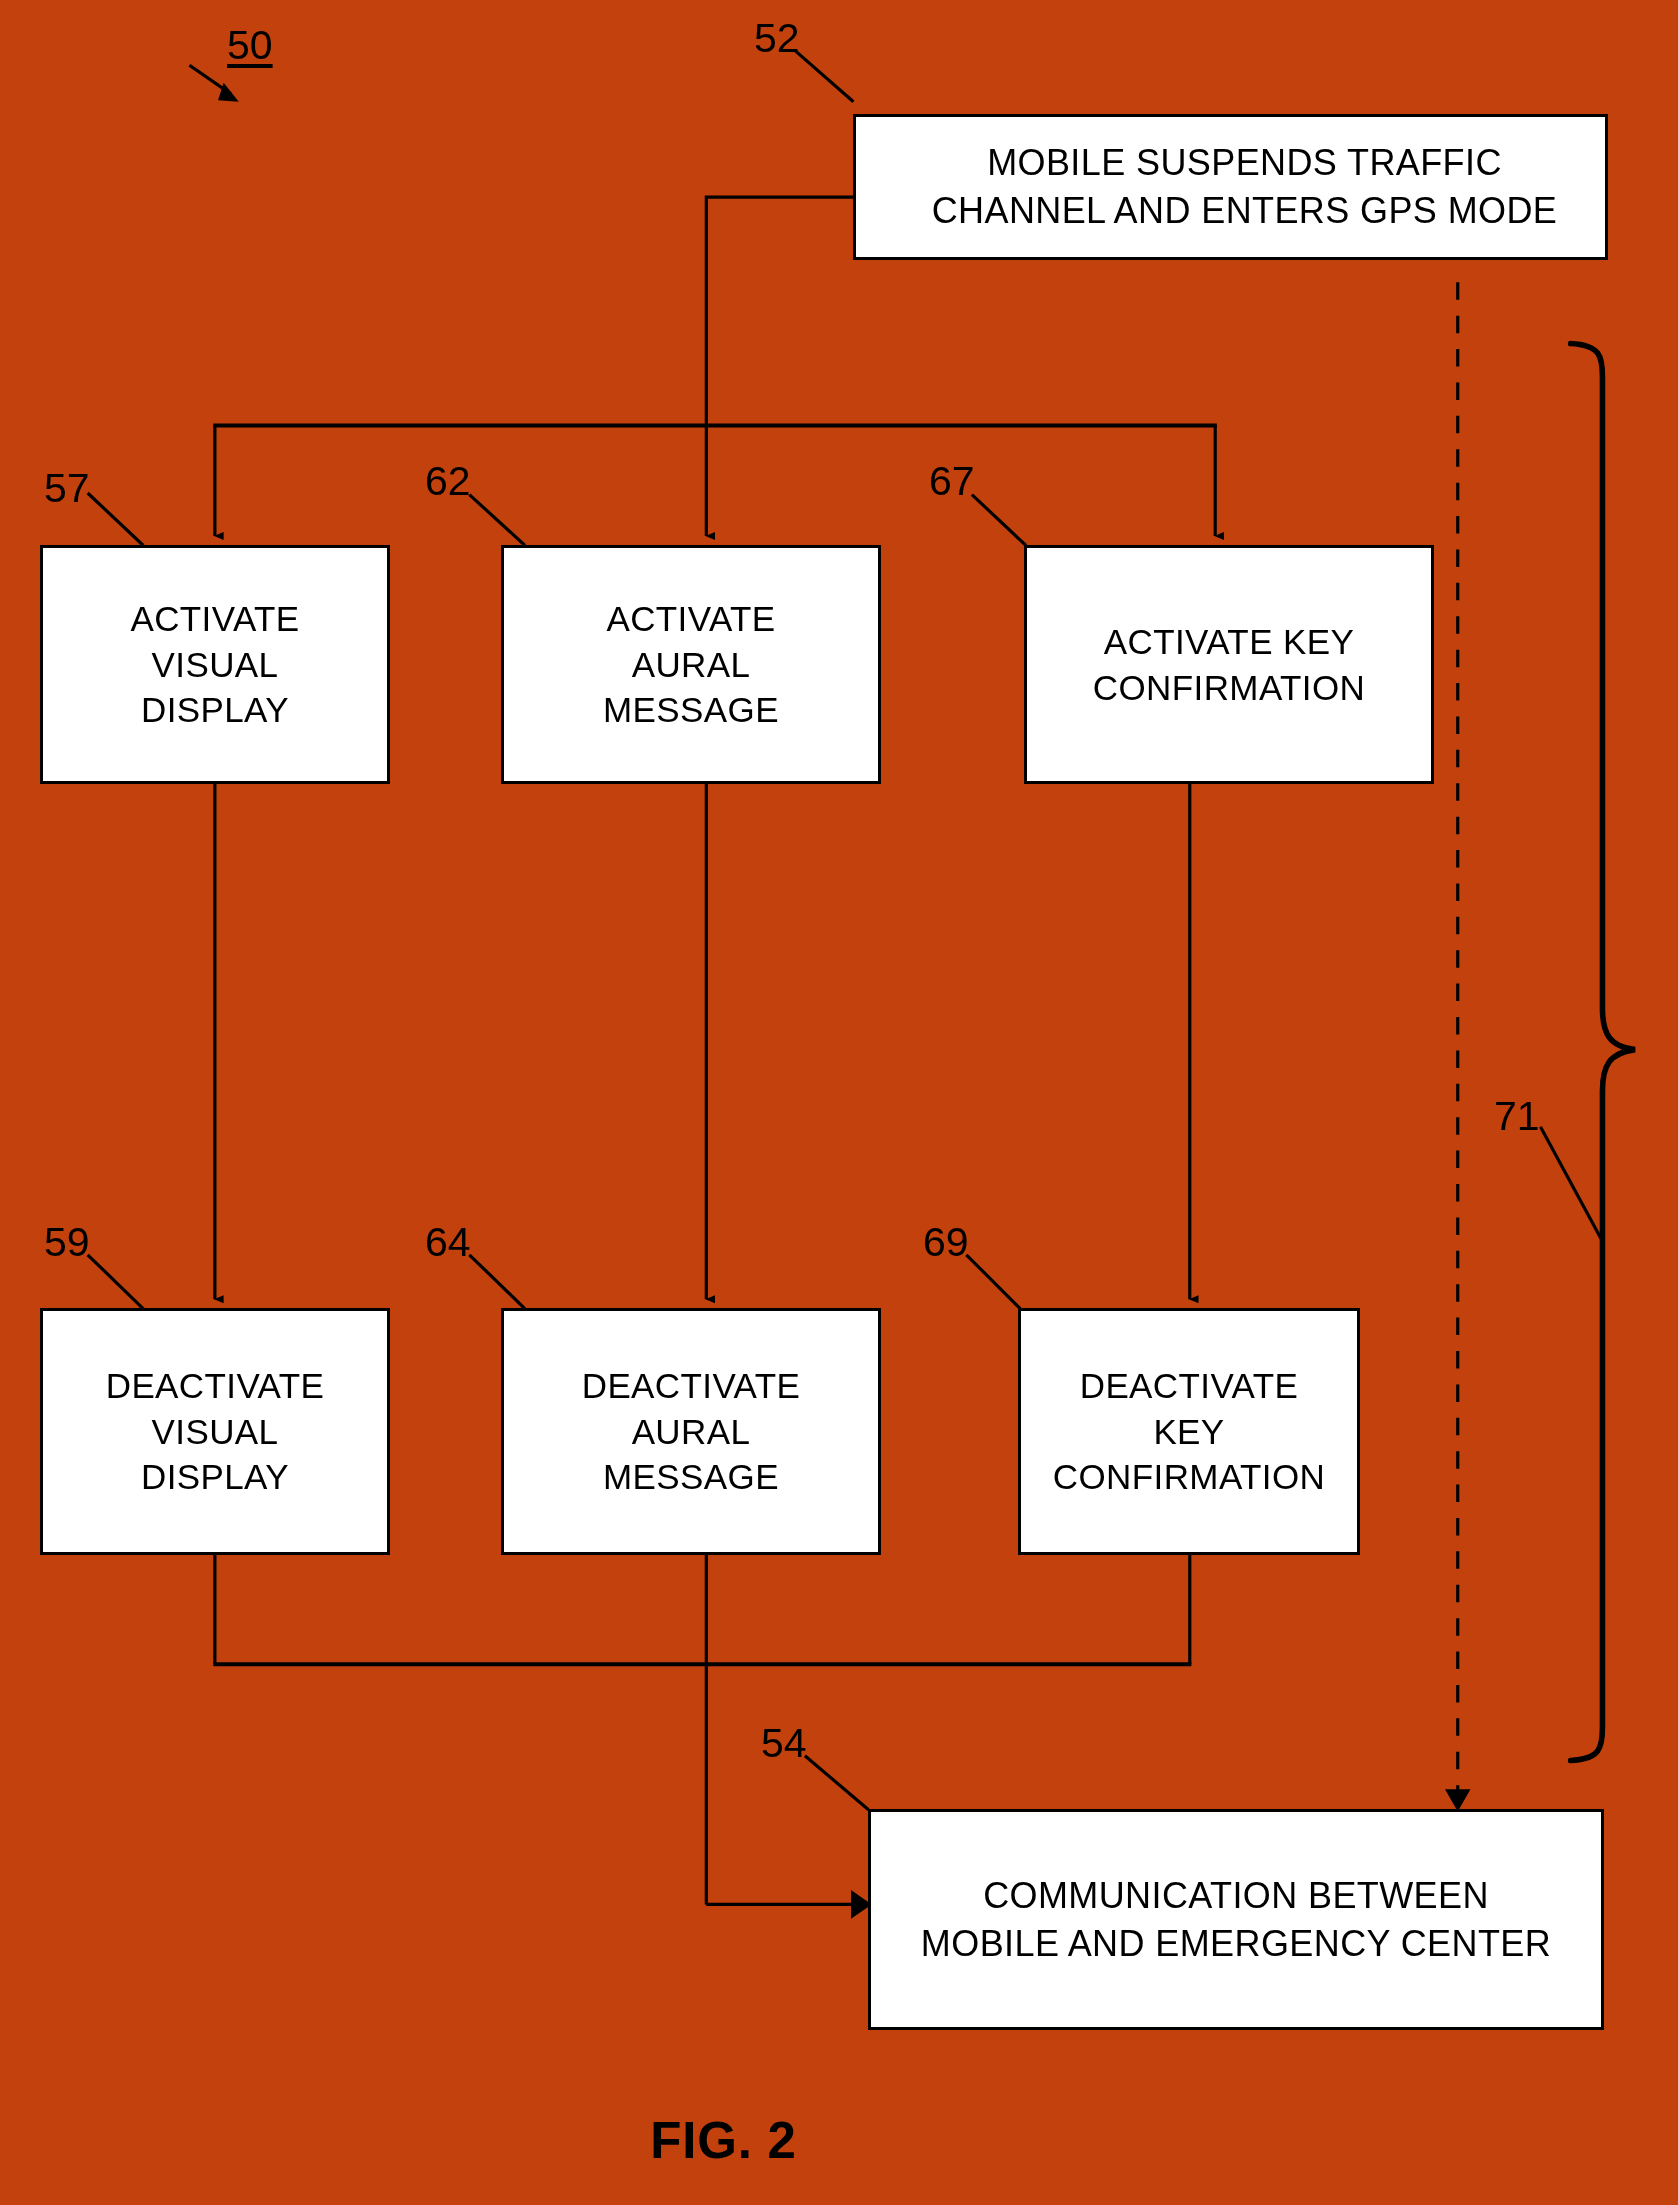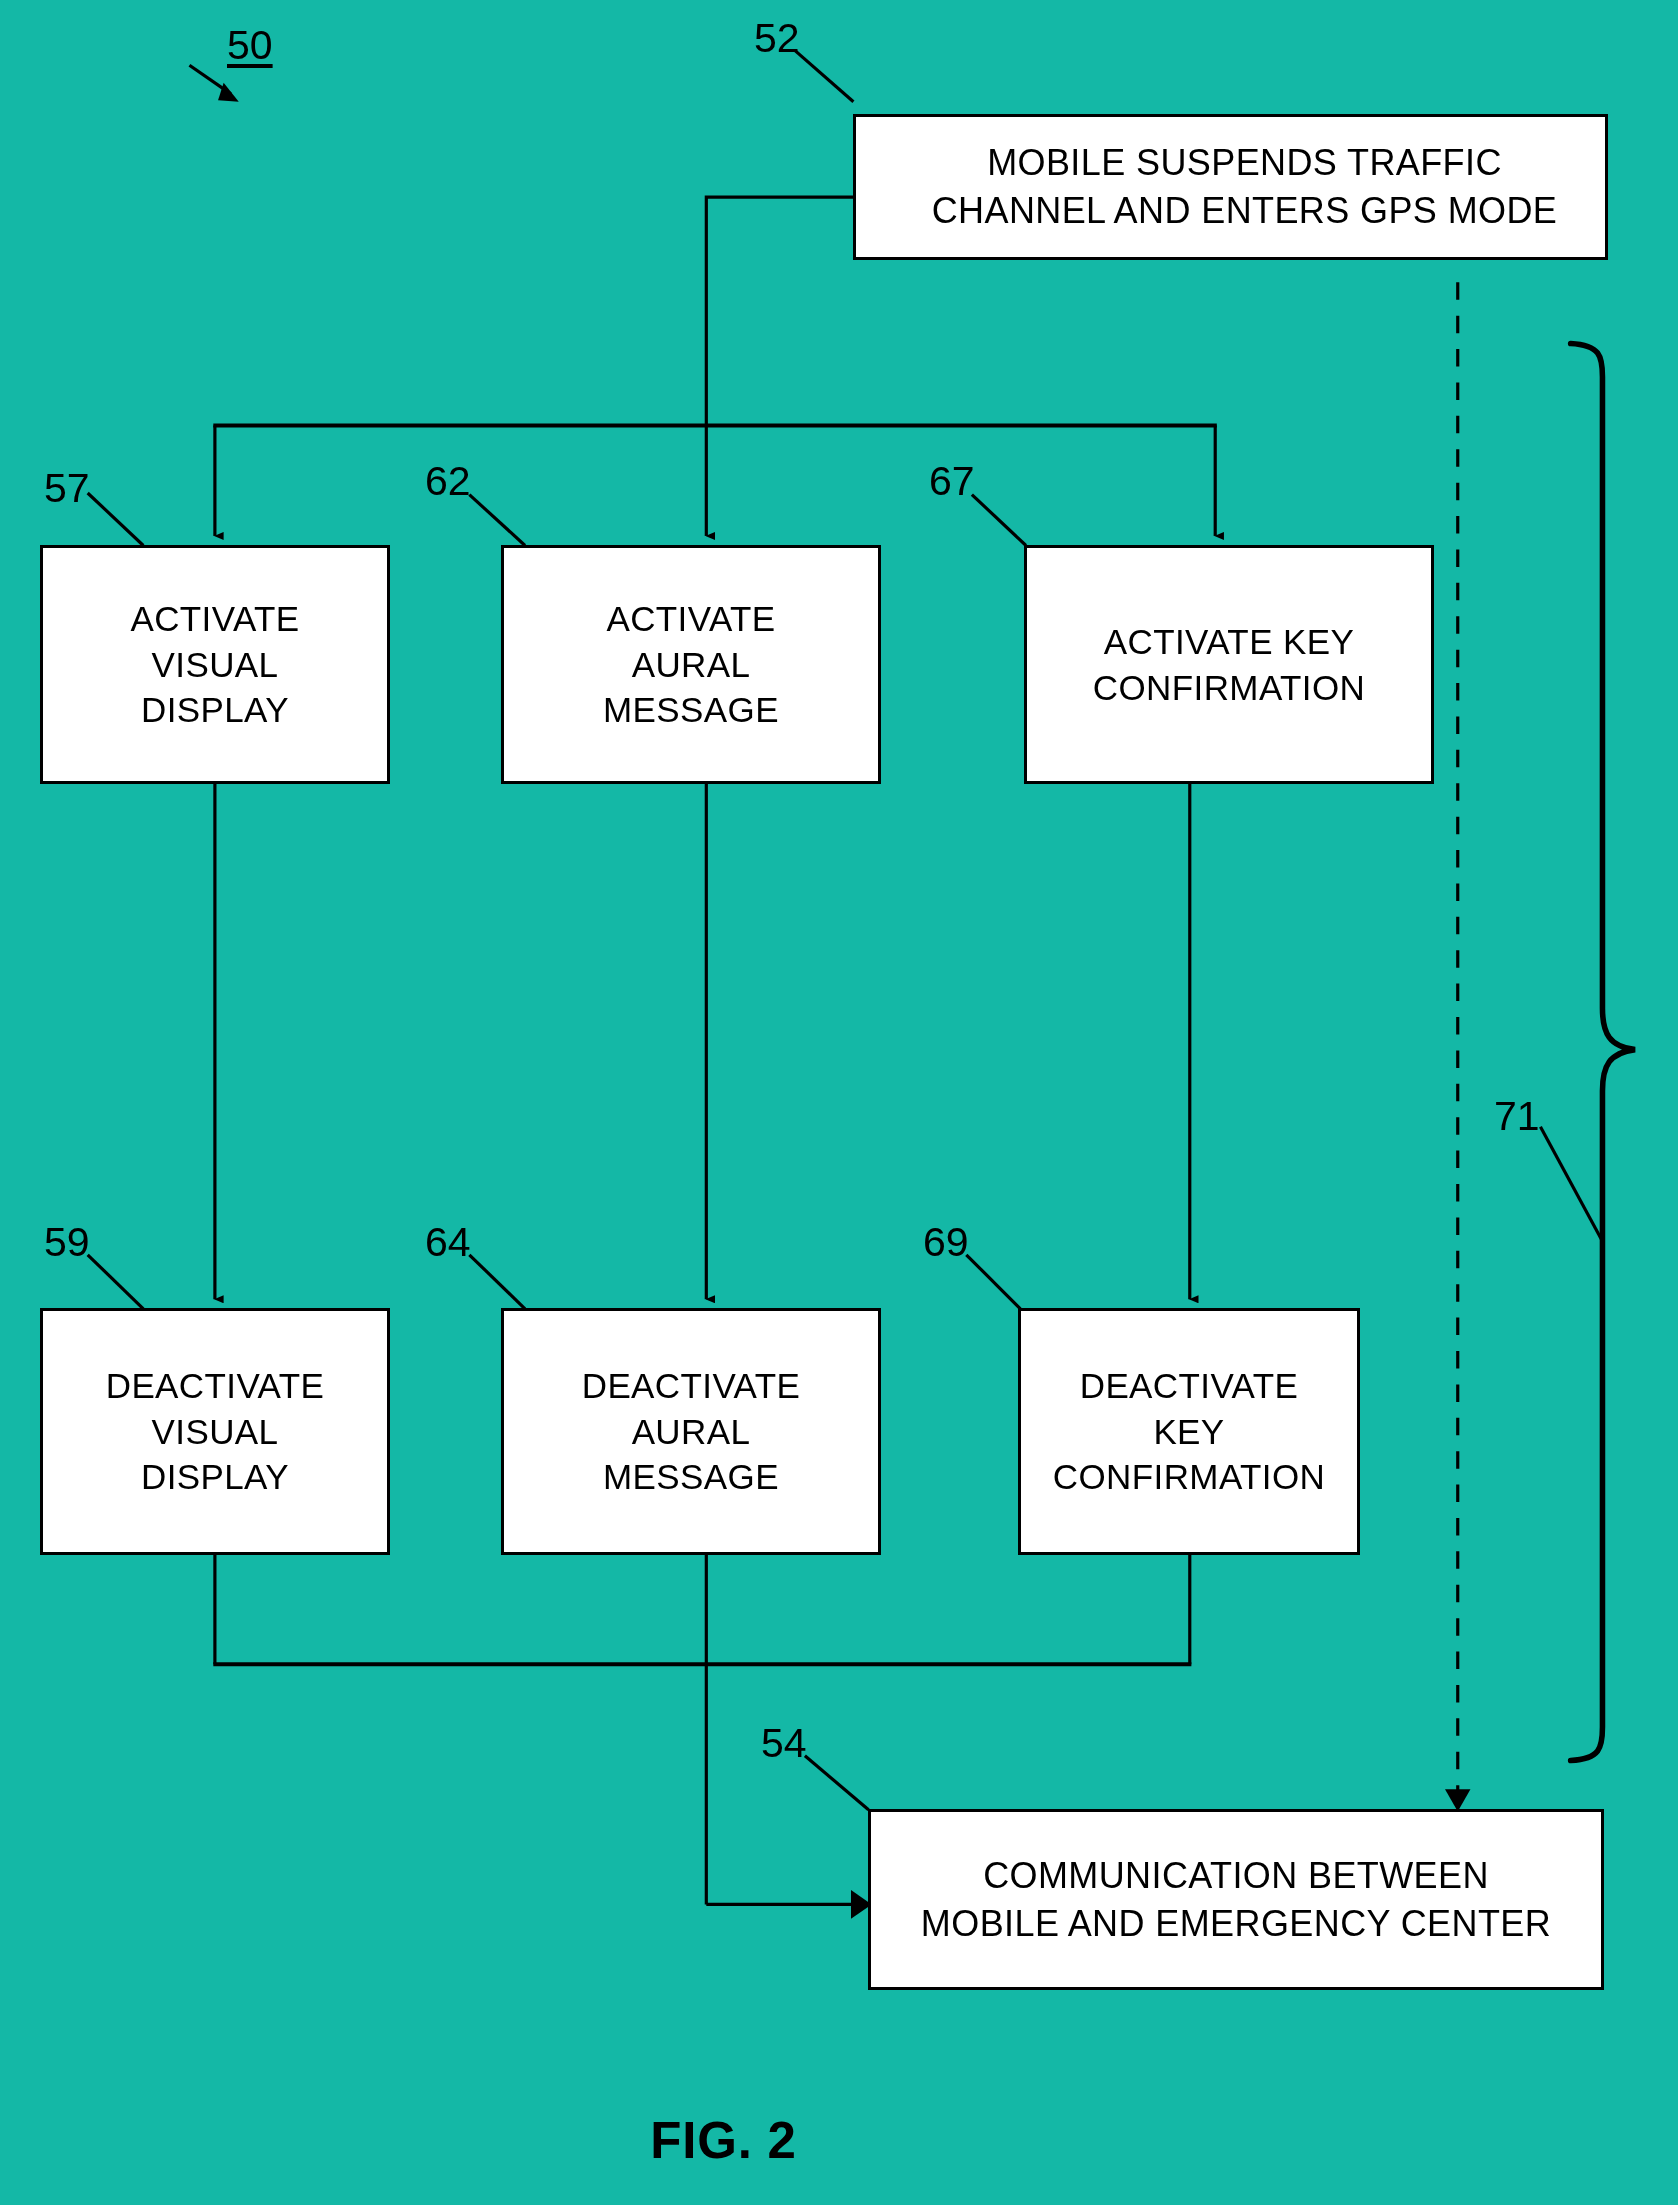--- a/index.html
+++ b/index.html
@@ -9,21 +9,21 @@
     background: #ffffff;
   }
   body {
     font-family: "Liberation Sans", sans-serif;
     color: #000000;
   }
   #figure-root {
     position: relative;
     width: 1679px;
     height: 2205px;
-    background: #14b8a6;
+    background: #c2410c;
     overflow: hidden;
   }
   #figure-svg {
     position: absolute;
     left: 0;
     top: 0;
     width: 1679px;
     height: 2205px;
   }
   .node-box {
@@ -193,21 +193,21 @@
 AURAL
 MESSAGE</span>
   </div>
 
   <div class="node-box" style="left:1018px; top:1308px; width:342px; height:247px;">
     <span class="node-text">DEACTIVATE
 KEY
 CONFIRMATION</span>
   </div>
 
-  <div class="node-box" style="left:868px; top:1809px; width:736px; height:181px;">
+  <div class="node-box" style="left:868px; top:1809px; width:736px; height:221px;">
     <span class="node-text wide">COMMUNICATION BETWEEN
 MOBILE AND EMERGENCY CENTER</span>
   </div>
 
   <div class="fig-caption">FIG. 2</div>
 
 </div>
 
 
 </body></html>

